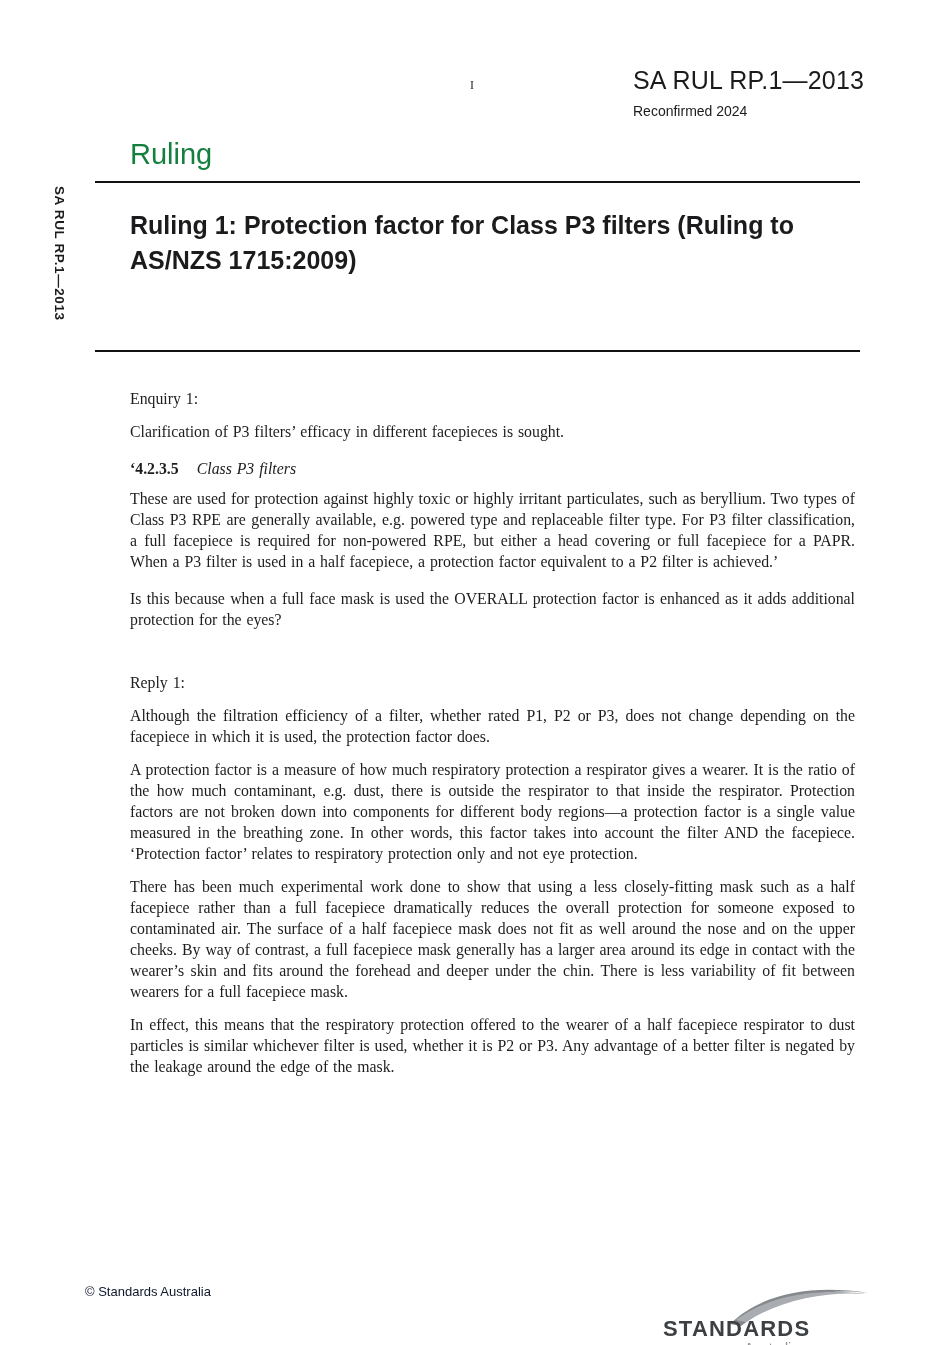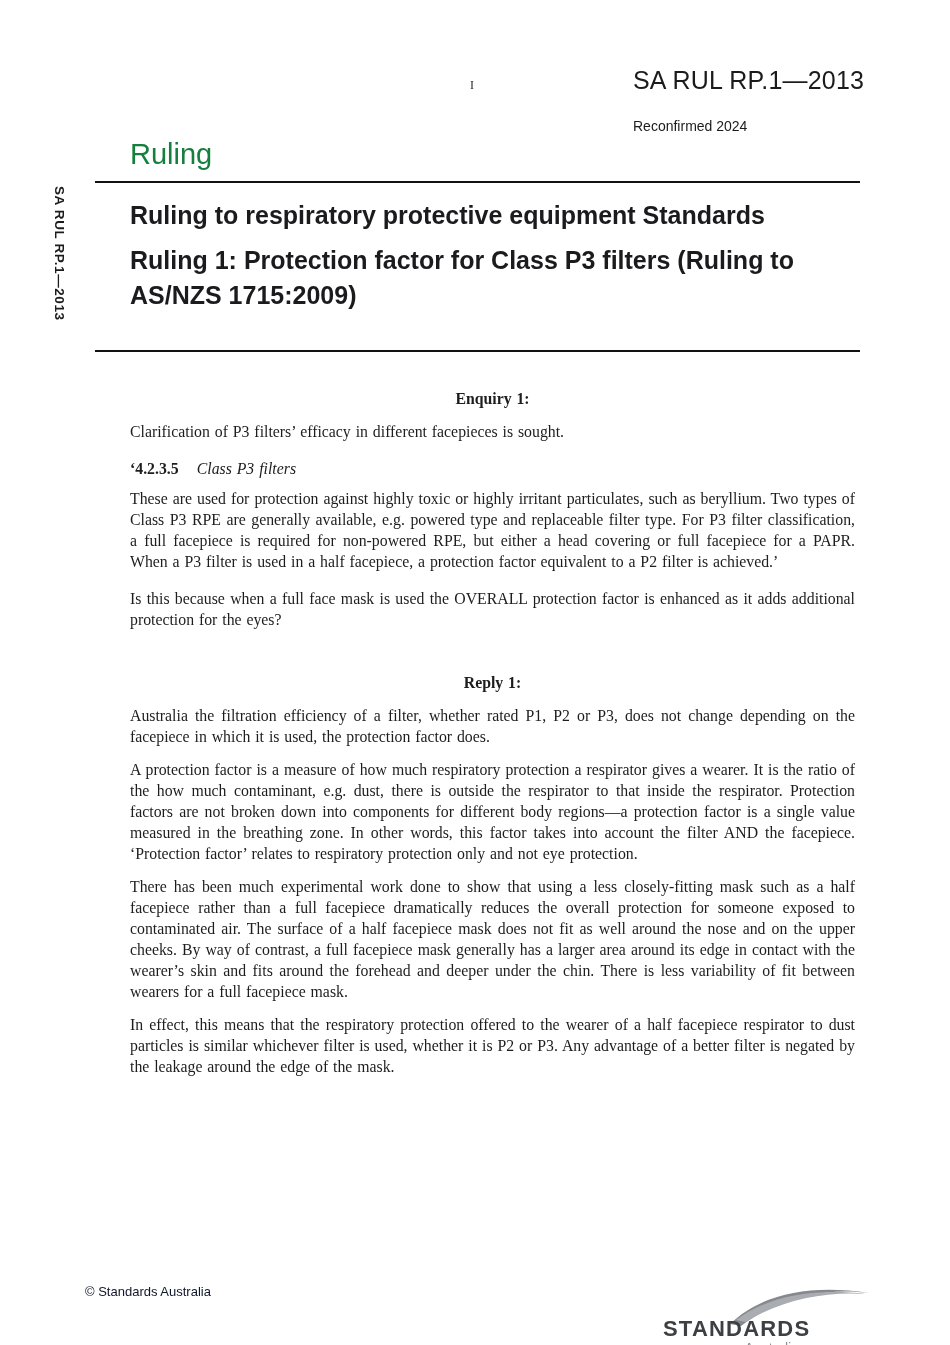--- a/index.html
+++ b/index.html
@@ -23,21 +23,21 @@
     color: #2a2a2a;
   }
   .header-block {
     position: absolute;
     top: 66px;
     left: 633px;
     font-family: "Liberation Sans", sans-serif;
     color: #1b1b1d;
   }
   .header-code { font-size: 25px; letter-spacing: 0.2px; white-space: nowrap; }
-  .header-reconfirmed { font-size: 14px; margin-top: 23px; }
+  .header-reconfirmed { font-size: 14px; margin-top: 8px; }
   .sidebar-code {
     position: absolute;
     top: 186px;
     left: 52px;
     writing-mode: vertical-rl;
     font-family: "Liberation Sans", sans-serif;
     font-weight: 700;
     font-size: 13.5px;
     letter-spacing: 0.6px;
     color: #1b1b1d;
@@ -81,23 +81,23 @@
     top: 388px;
     left: 130px;
     width: 725px;
     font-size: 15.8px;
     line-height: 21px;
     text-align: justify;
     word-spacing: 0.06em;
     color: #1d1d1f;
   }
   .section-heading {
-    font-weight: 700;
+    font-weight: 400;
     margin-bottom: 10px;
-    text-align: center;
+    text-align: left;
   }
   .content p { margin-bottom: 12px; }
   p.intro { margin-bottom: 16px; }
   p.states-line { margin-bottom: 12px; }
   p.clause-heading { margin-bottom: 9px; text-align: left; }
   p.clause-heading .clause-num { font-weight: 700; text-align: right; }
   p.clause-heading .clause-title { font-style: italic; margin-left: 18px; }
   p.quote { margin-bottom: 16px; }
   p.question-2 { margin-bottom: 42px; }
   .reply-heading { margin-top: 0; }
@@ -156,21 +156,20 @@
     <div class="header-reconfirmed">Reconfirmed 2024</div>
   </div>
 
   <div class="sidebar-code">SA RUL RP.1—2013</div>
 
   <div class="kicker">Ruling</div>
 
   <div class="rule rule-1"></div>
 
   <div class="title-block">
-    <h1 class="doc-title">Ruling to respiratory protective equipment Standards</h1>
     <h1 class="doc-subtitle">Ruling 1: Protection factor for Class P3 filters (Ruling to AS/NZS 1715:2009)</h1>
   </div>
 
   <div class="rule rule-2"></div>
 
   <div class="content">
 
     <p class="section-heading">Enquiry 1:</p>
 
     <p class="intro">Clarification of P3 filters’ efficacy in different facepieces is sought.</p>
@@ -178,21 +177,21 @@
 
     <p class="clause-heading"><span class="clause-num">‘4.2.3.5</span><span class="clause-title">Class P3 filters</span></p>
 
     <p class="quote">These are used for protection against highly toxic or highly irritant particulates, such as beryllium. Two types of Class P3 RPE are generally available, e.g. powered type and replaceable filter type. For P3 filter classification, a full facepiece is required for non-powered RPE, but either a head covering or full facepiece for a PAPR. When a P3 filter is used in a half facepiece, a protection factor equivalent to a P2 filter is achieved.’</p>
 
 
     <p class="question-2">Is this because when a full face mask is used the OVERALL protection factor is enhanced as it adds additional protection for the eyes?</p>
 
     <p class="section-heading reply-heading">Reply 1:</p>
 
-    <p>Australia the filtration efficiency of a filter, whether rated P1, P2 or P3, does not change depending on the facepiece in which it is used, the protection factor does.</p>
+    <p>Although the filtration efficiency of a filter, whether rated P1, P2 or P3, does not change depending on the facepiece in which it is used, the protection factor does.</p>
     <p>A protection factor is a measure of how much respiratory protection a respirator gives a wearer. It is the ratio of the how much contaminant, e.g. dust, there is outside the respirator to that inside the respirator. Protection factors are not broken down into components for different body regions—a protection factor is a single value measured in the breathing zone. In other words, this factor takes into account the filter AND the facepiece. ‘Protection factor’ relates to respiratory protection only and not eye protection.</p>
     <p>There has been much experimental work done to show that using a less closely-fitting mask such as a half facepiece rather than a full facepiece dramatically reduces the overall protection for someone exposed to contaminated air. The surface of a half facepiece mask does not fit as well around the nose and on the upper cheeks. By way of contrast, a full facepiece mask generally has a larger area around its edge in contact with the wearer’s skin and fits around the forehead and deeper under the chin. There is less variability of fit between wearers for a full facepiece mask.</p>
     <p>In effect, this means that the respiratory protection offered to the wearer of a half facepiece respirator to dust particles is similar whichever filter is used, whether it is P2 or P3. Any advantage of a better filter is negated by the leakage around the edge of the mask.</p>
 
   </div>
 
   <div class="footer-copyright">© Standards Australia</div>
 
   <div class="sa-logo">
     <svg class="swoosh" viewBox="0 0 140 42" xmlns="http://www.w3.org/2000/svg">

